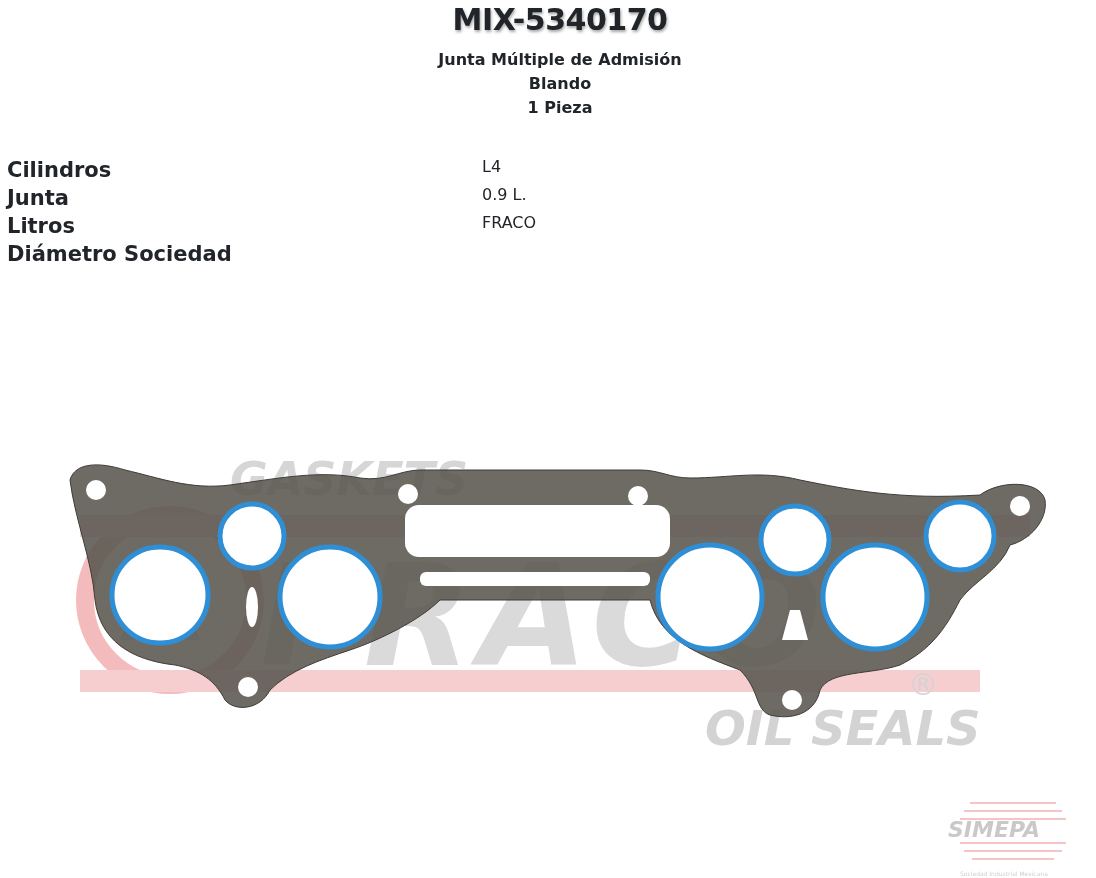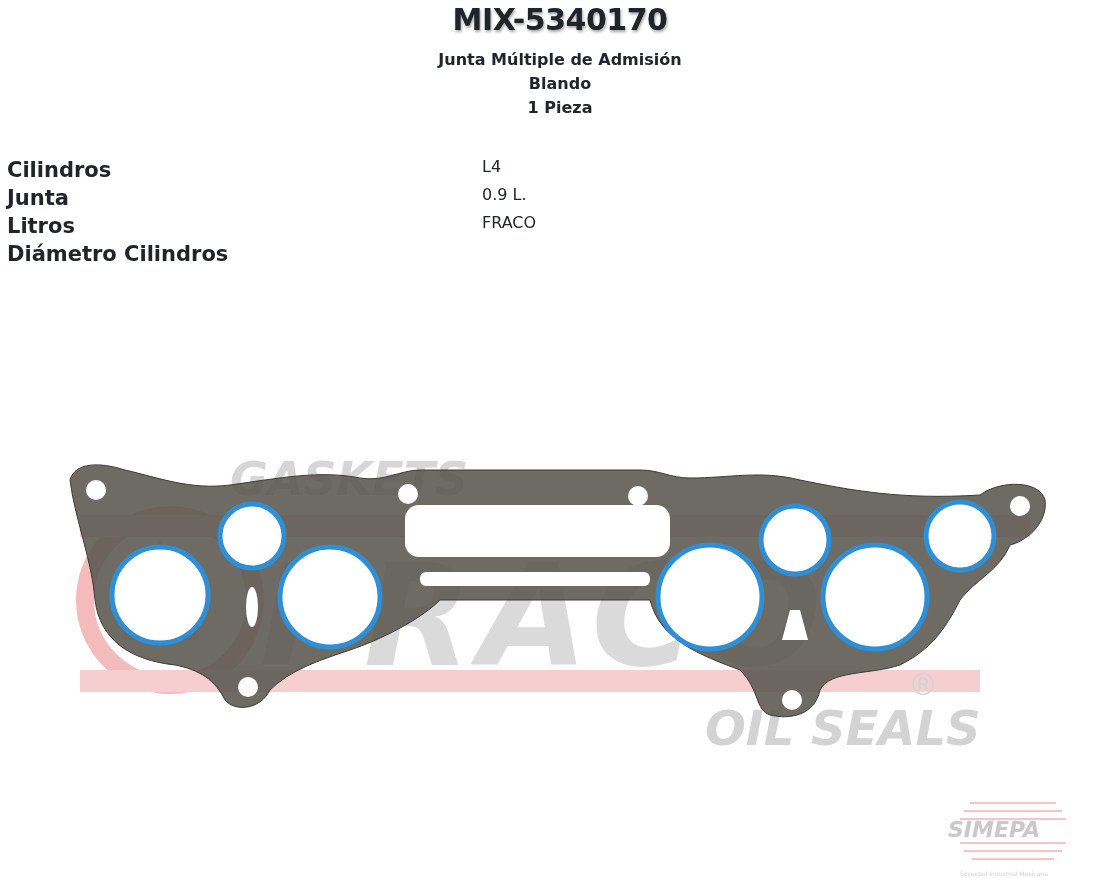--- a/index.html
+++ b/index.html
@@ -21,21 +21,21 @@
   <div>1 Pieza</div>
 </div>
 
 <div>
   <div class="spec-label" style="top:156px">Cilindros</div>
   <div class="spec-value" style="top:158px">L4</div>
   <div class="spec-label" style="top:184px">Junta</div>
   <div class="spec-value" style="top:186px">0.9 L.</div>
   <div class="spec-label" style="top:212px">Litros</div>
   <div class="spec-value" style="top:214px">FRACO</div>
-  <div class="spec-label" style="top:240px">Diámetro Cilindros</div>
+  <div class="spec-label" style="top:240px">Diámetro Sociedad</div>
   <div class="spec-value" style="top:242px"></div>
 </div>
 
 <svg class="figure" viewBox="60 440 1000 320" xmlns="http://www.w3.org/2000/svg">
 
   <g opacity="0.9">
     <circle cx="170" cy="600" r="85" fill="none" stroke="#f3b4b5" stroke-width="18"></circle>
     <g fill="#d9d9d9">
       <polygon points="160,540 120,640 200,640"></polygon>
     </g>

